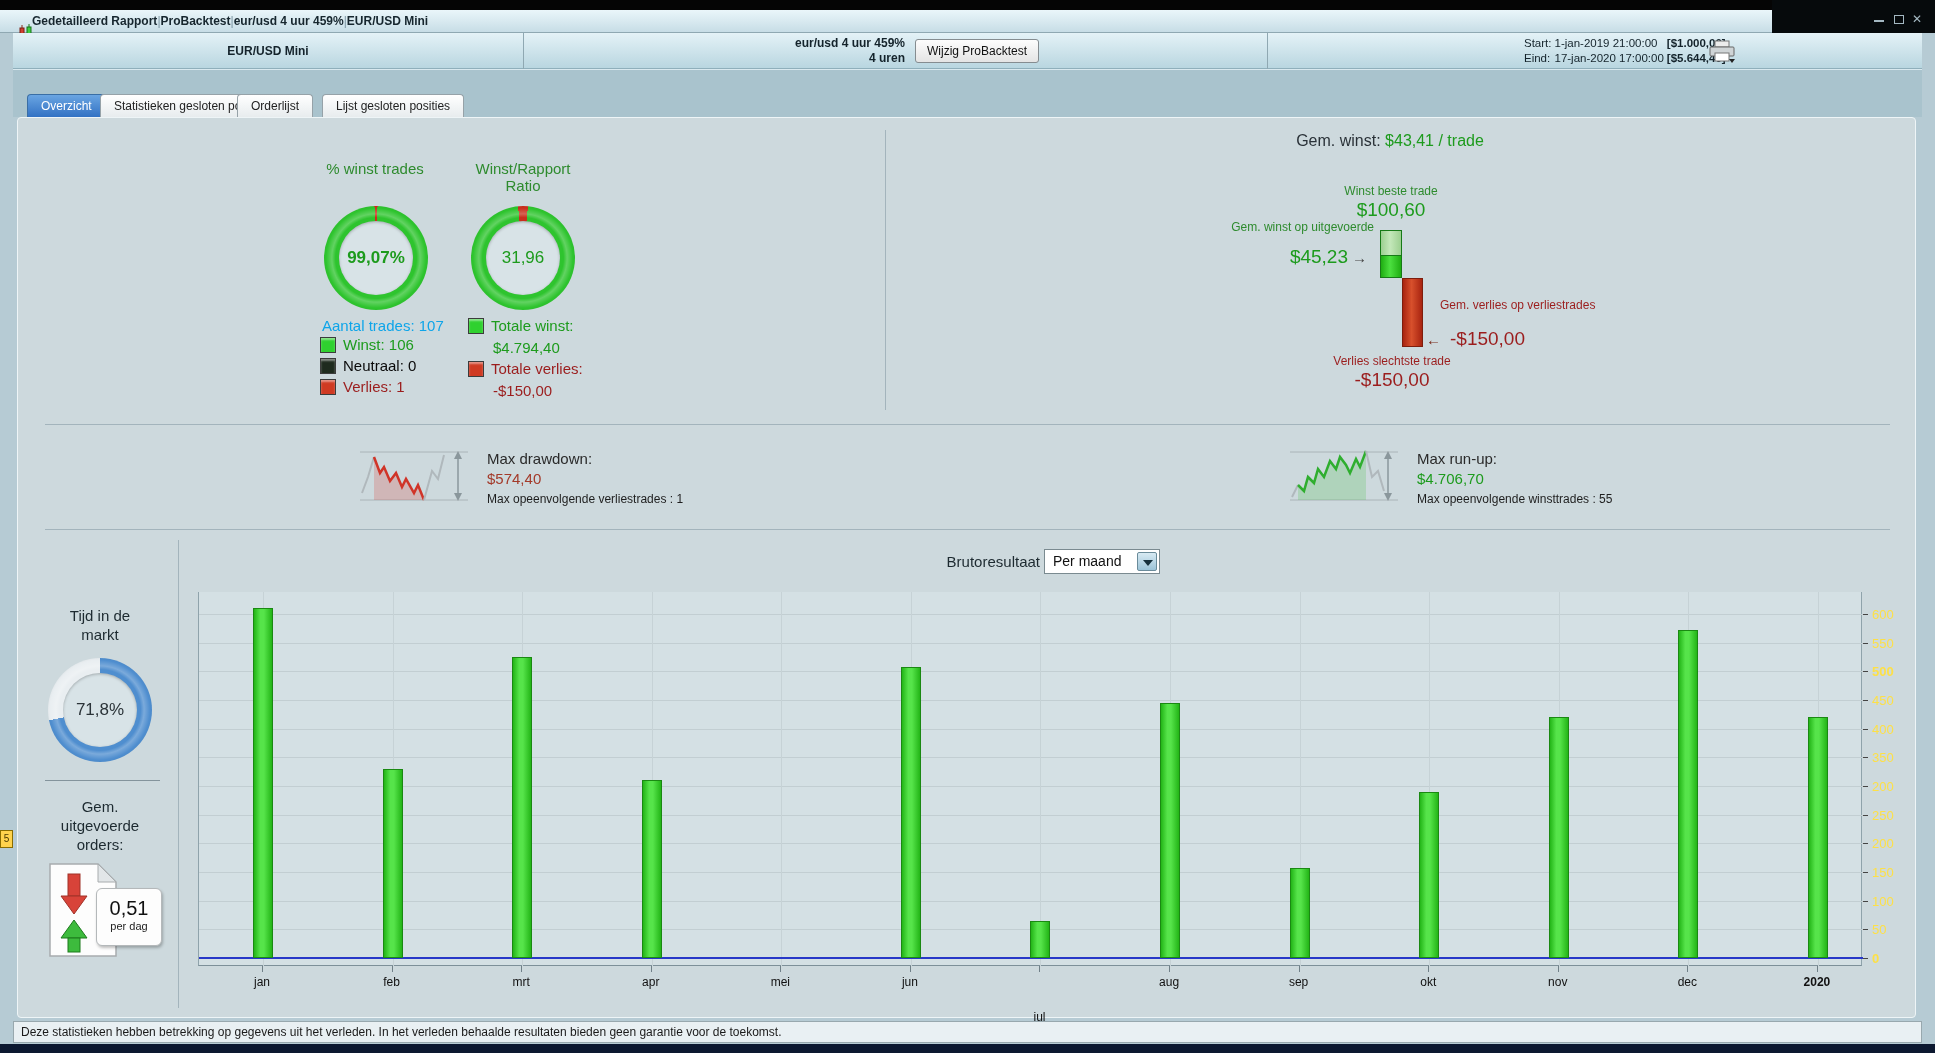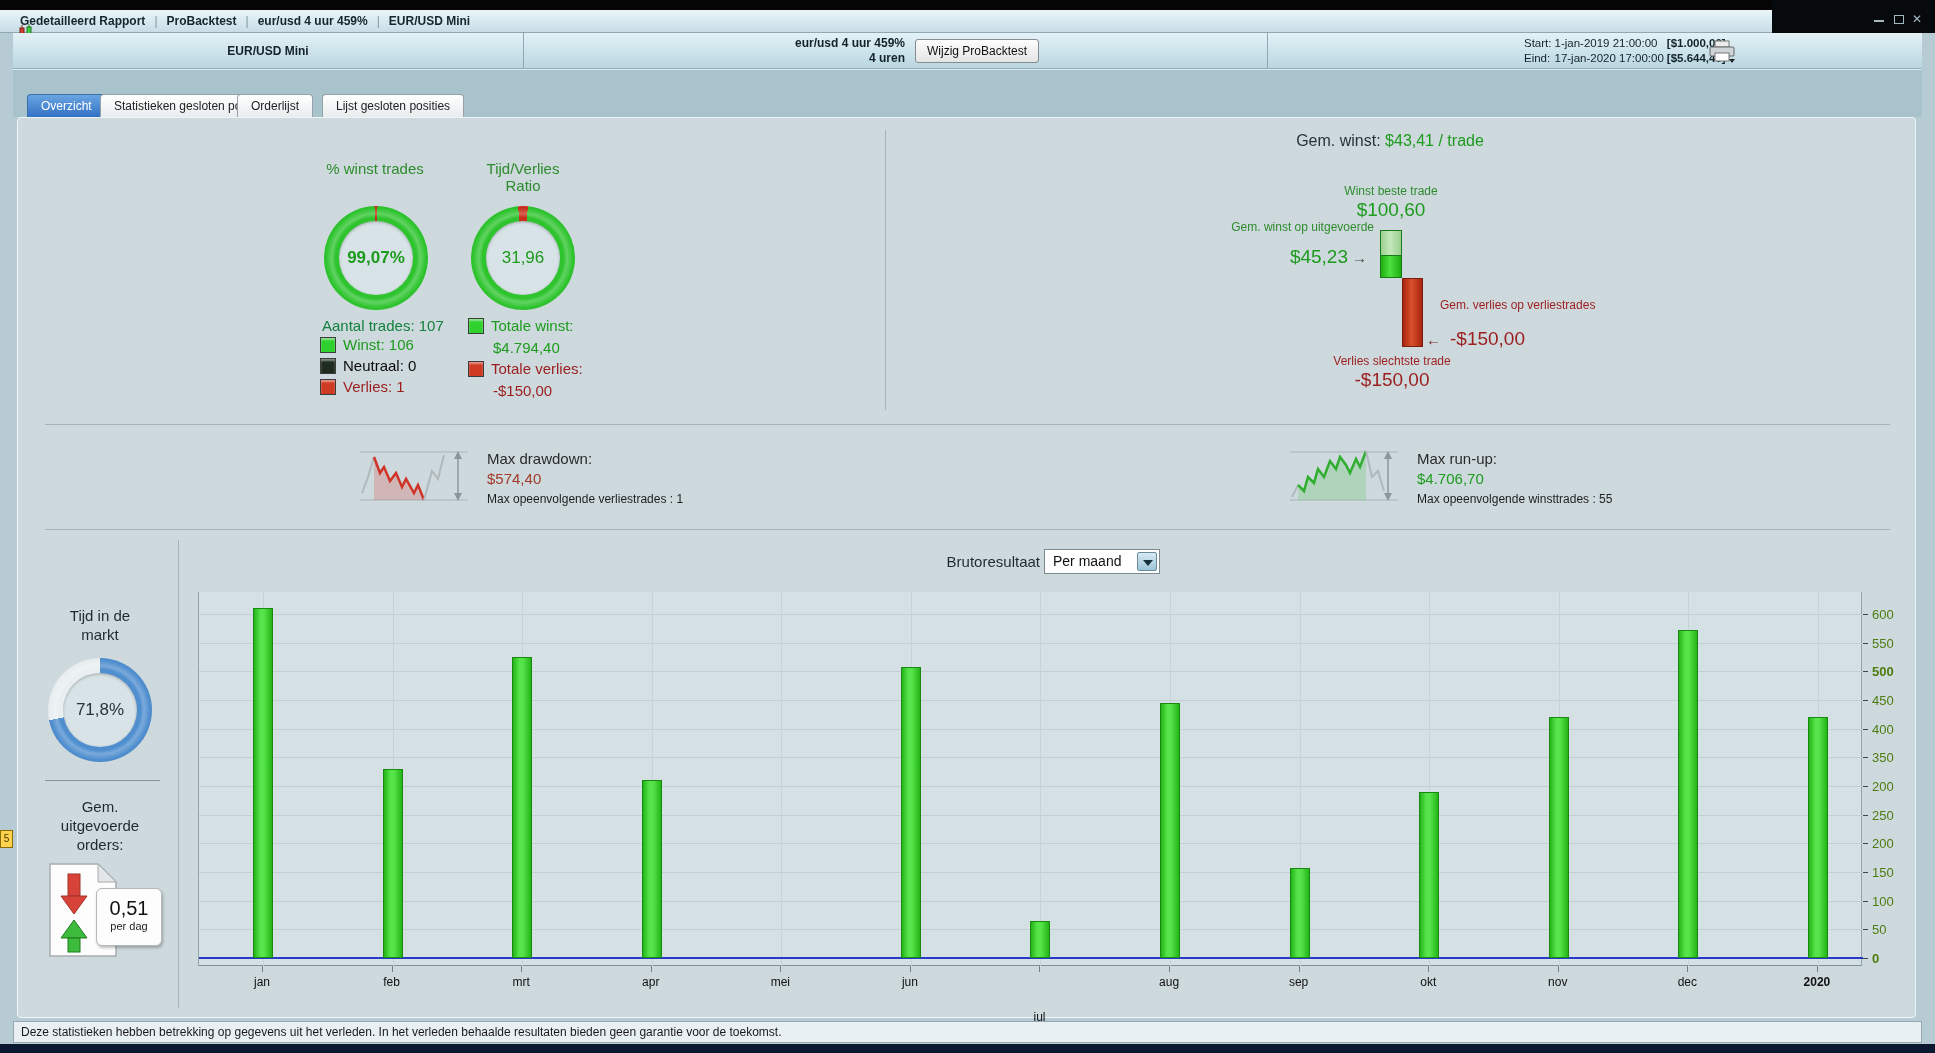--- a/index.html
+++ b/index.html
@@ -10,21 +10,21 @@
 
   
   #top-black { left:0; top:0; width:1935px; height:10px; background:#050505; }
   #titlebar { left:0; top:10px; width:1935px; height:23px;
     background:linear-gradient(180deg,#eaf6fa,#c7dde6); border-bottom:1px solid #8fa8b2;
     display:flex; align-items:center; }
   #title-dark-corner { left:1772px; top:0; width:163px; height:33px; background:#060a0c; }
   .ctl-min { left:1874px; top:20px; width:10px; height:2px; background:#a4b8c2; }
   .ctl-restore { left:1894px; top:15px; width:10px; height:9px; border:1px solid #a4b8c2; }
   .ctl-close { left:1912px; top:12px; color:#a4b8c2; font-size:12px; }
-  #title-text { display:flex; align-items:center; gap:9px; margin-left:20px;
+  #title-text { display:flex; align-items:center; gap:0; margin-left:32px;
     font-size:12px; font-weight:bold; color:#16262e; }
   #title-text .sep { color:#7d97a3; font-weight:normal; }
   #title-icon { position:absolute; left:18px; top:14px; }
 
   #frame { left:0; top:33px; width:1935px; height:1011px; background:#b6cbd4; }
   #bottom-strip { left:0; top:1044px; width:1935px; height:9px; background:#0c1830; }
   #side-tag { left:0; top:830px; width:13px; height:18px; background:#ffd34d;
     border:1px solid #8a6d00; font-size:10px; color:#4a3a00; text-align:center; line-height:16px; }
 
   
@@ -74,21 +74,21 @@
     background:radial-gradient(circle, rgba(255,255,255,0) 55%, rgba(255,255,255,.25) 60%,
       rgba(0,0,0,0) 68%, rgba(0,0,0,.22) 92%, rgba(0,0,0,.3) 100%); }
   .donut .hole { position:absolute; inset:15px; border-radius:50%; background:#d8e3e7;
     box-shadow:inset 0 1px 3px rgba(0,0,0,.25); display:flex; align-items:center; justify-content:center; }
   #donut-pct { left:324px; top:206px;font-weight:bold; }
   #donut-ratio { left:471px; top:206px; }
   #donut-time { left:48px; top:658px; }
   .donut .val { font-size:17px; }
   #donut-time .val { color:#2b3338; }
 
-  #aantal { left:322px; top:317px; font-size:15px; color:#15803d; }
+  #aantal { left:322px; top:317px; font-size:15px; color:#0ea5e9; }
   .legrow { position:absolute; display:flex; align-items:center; gap:7px; font-size:15px; }
   .swatch { width:16px; height:16px; border:1px solid #3c3c3c;
     box-shadow:inset 0 2px 2px rgba(255,255,255,.45); }
   .legval { position:absolute; font-size:15px; }
 
   #vdiv-stats { left:885px; top:130px; width:1px; height:280px; background:#a3b4bc; }
 
   .lbl12g { position:absolute; font-size:12px; color:#2e8b2e; }
   .lbl12r { position:absolute; font-size:12px; color:#9b1d1d; }
   .big19g { position:absolute; font-size:19px; color:#1d9b1d; }
@@ -134,21 +134,21 @@
 
   #plot { left:198px; top:592px; width:1664px; height:374px; background:#d4e0e4;
     border-left:1px solid #8fa3ab; border-right:1px solid #8fa3ab; border-bottom:1px solid #7d9099; }
   .gridh { position:absolute; left:0; width:1664px; height:1px; background:#c2ced2; }
   .gridv { position:absolute; top:0; width:1px; height:374px; background:#c6d2d6; }
   #zero-line { position:absolute; left:0; top:365px; width:1664px; height:2px; background:#2838c8; }
   .bar { position:absolute; width:20px; border:1px solid #1a8912;
     background:linear-gradient(90deg,#23b517 0%,#56e44a 35%,#56e44a 55%,#23b517 100%); }
   #yaxis { left:1862px; top:592px; width:58px; height:374px; }
   .ytick { position:absolute; left:1px; width:5px; height:1px; background:#444; }
-  .ylab { position:absolute; left:10px; transform:translateY(-50%); font-size:13px; color:#4d7c0f; }
+  .ylab { position:absolute; left:10px; transform:translateY(-50%); font-size:13px; color:#fde047; }
   #xaxis { left:198px; top:966px; width:1664px; height:30px; }
   .xtick { position:absolute; top:0; width:1px; height:6px; background:#708088; }
   .xlab { position:absolute; top:9px; transform:translateX(-50%); font-size:12px; color:#111; }
 
   #statusbar { left:13px; top:1021px; width:1909px; height:22px; background:#e9f0f3;
     border:1px solid #98a8ae; font-size:12px; color:#1a1a1a; line-height:20px; padding-left:7px; }
 </style>
 </head>
 <body>
 
@@ -219,21 +219,21 @@
     <div class="tab" style="left:87px">Statistieken gesloten posities</div>
     <div class="tab" style="left:224px">Orderlijst</div>
     <div class="tab" style="left:309px">Lijst gesloten posities</div>
   </div>
 
   <div class="abs" id="panel"></div>
 
 
   <div class="abs dgreen" id="pct-title">% winst trades</div>
   <div class="abs dgreen" id="ratio-title">
-    <div>Tijd/Verlies</div>
+    <div>Winst/Rapport</div>
     <div>Ratio</div>
   </div>
 
   <div class="donut" id="donut-pct" style="background: conic-gradient(from -1.674deg, rgb(201, 47, 28) 0deg, rgb(201, 47, 28) 3.348deg, rgb(46, 196, 46) 3.348deg, rgb(46, 196, 46) 360deg);">
     <div class="hole">
         <span class="val green">99,07%</span>
       </div>
   </div>
   <div class="donut" id="donut-ratio" style="background: conic-gradient(from -5.454deg, rgb(201, 47, 28) 0deg, rgb(201, 47, 28) 10.908deg, rgb(46, 196, 46) 10.908deg, rgb(46, 196, 46) 360deg);">
     <div class="hole">

